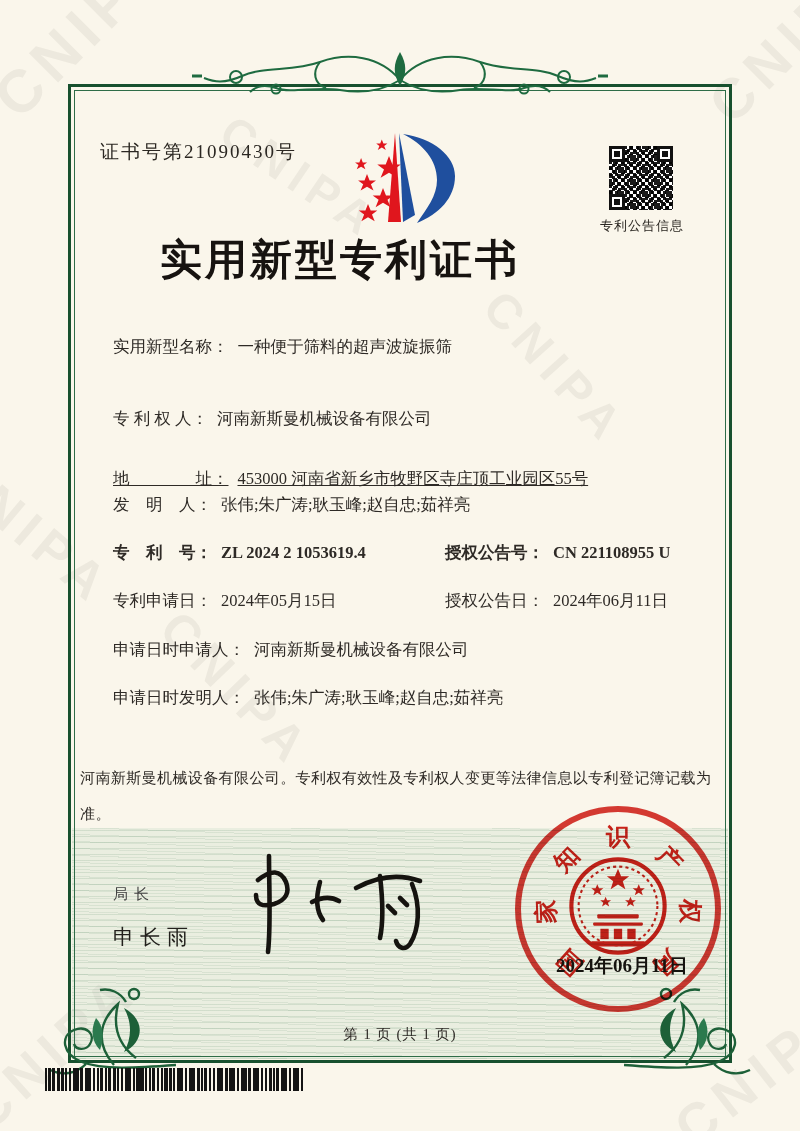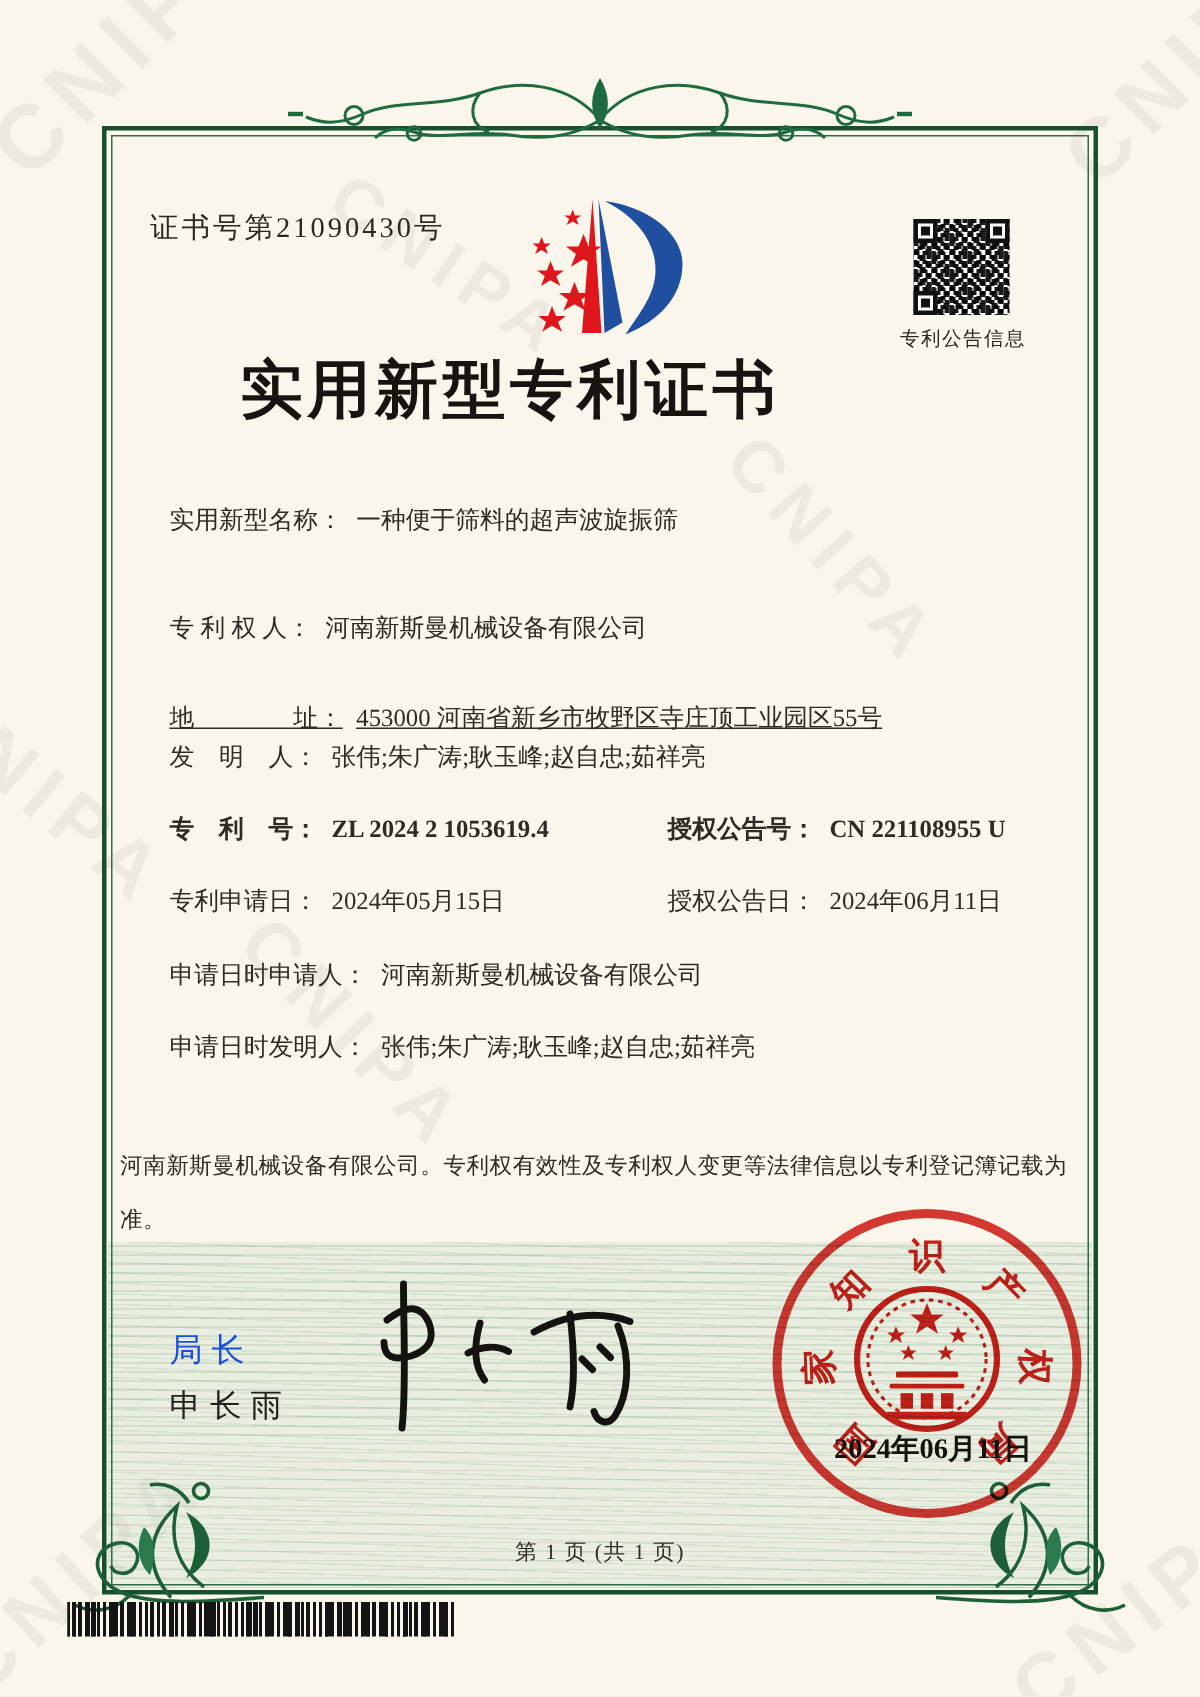--- a/index.html
+++ b/index.html
@@ -65,21 +65,21 @@
   
   .row{position:absolute; left:113px; width:606px; font-size:16.5px; color:#2e2a26; white-space:nowrap;}
   .row .val{margin-left:9px;}
   .row .col2{position:absolute; left:332px; top:0;}
   .r0{top:336px;} .r1{top:408px;} .r2{top:468px;text-decoration:underline;} .r3{top:494px;}
   .r4{top:542px;font-weight:bold;} .r5{top:590px;} .r6{top:639px;} .r7{top:687px;}
   
   .legal{position:absolute; left:80px; top:760px; width:644px; font-size:15px; line-height:36px; letter-spacing:0.4px; color:#2e2a26;}
   .legal .l1{padding-left:2.4em;}
   
-  .sig-title{position:absolute; left:113px; top:885px; font-size:22px; letter-spacing:6px; font-family:"Liberation Sans","DejaVu Sans",sans-serif; color:#1d4ed8;}
+  .sig-title{position:absolute; left:113px; top:885px; font-size:15px; letter-spacing:6px; font-family:"Liberation Sans","DejaVu Sans",sans-serif; color:#404040;}
   .sig-name{position:absolute; left:113px; top:923px; font-size:21px; letter-spacing:6px; font-family:"Liberation Sans","DejaVu Sans",sans-serif; color:#22201c;}
   .sig-script{position:absolute; left:228px; top:848px; width:210px; height:115px;}
   
   .seal{
     position:absolute; left:515px; top:806px; width:194px; height:194px;
     border:6px solid rgba(211,32,25,0.88); border-radius:50%;
     mix-blend-mode:multiply;
   }
   .seal-char{
     position:absolute; left:50%; top:50%; font-size:24px; font-weight:bold;

